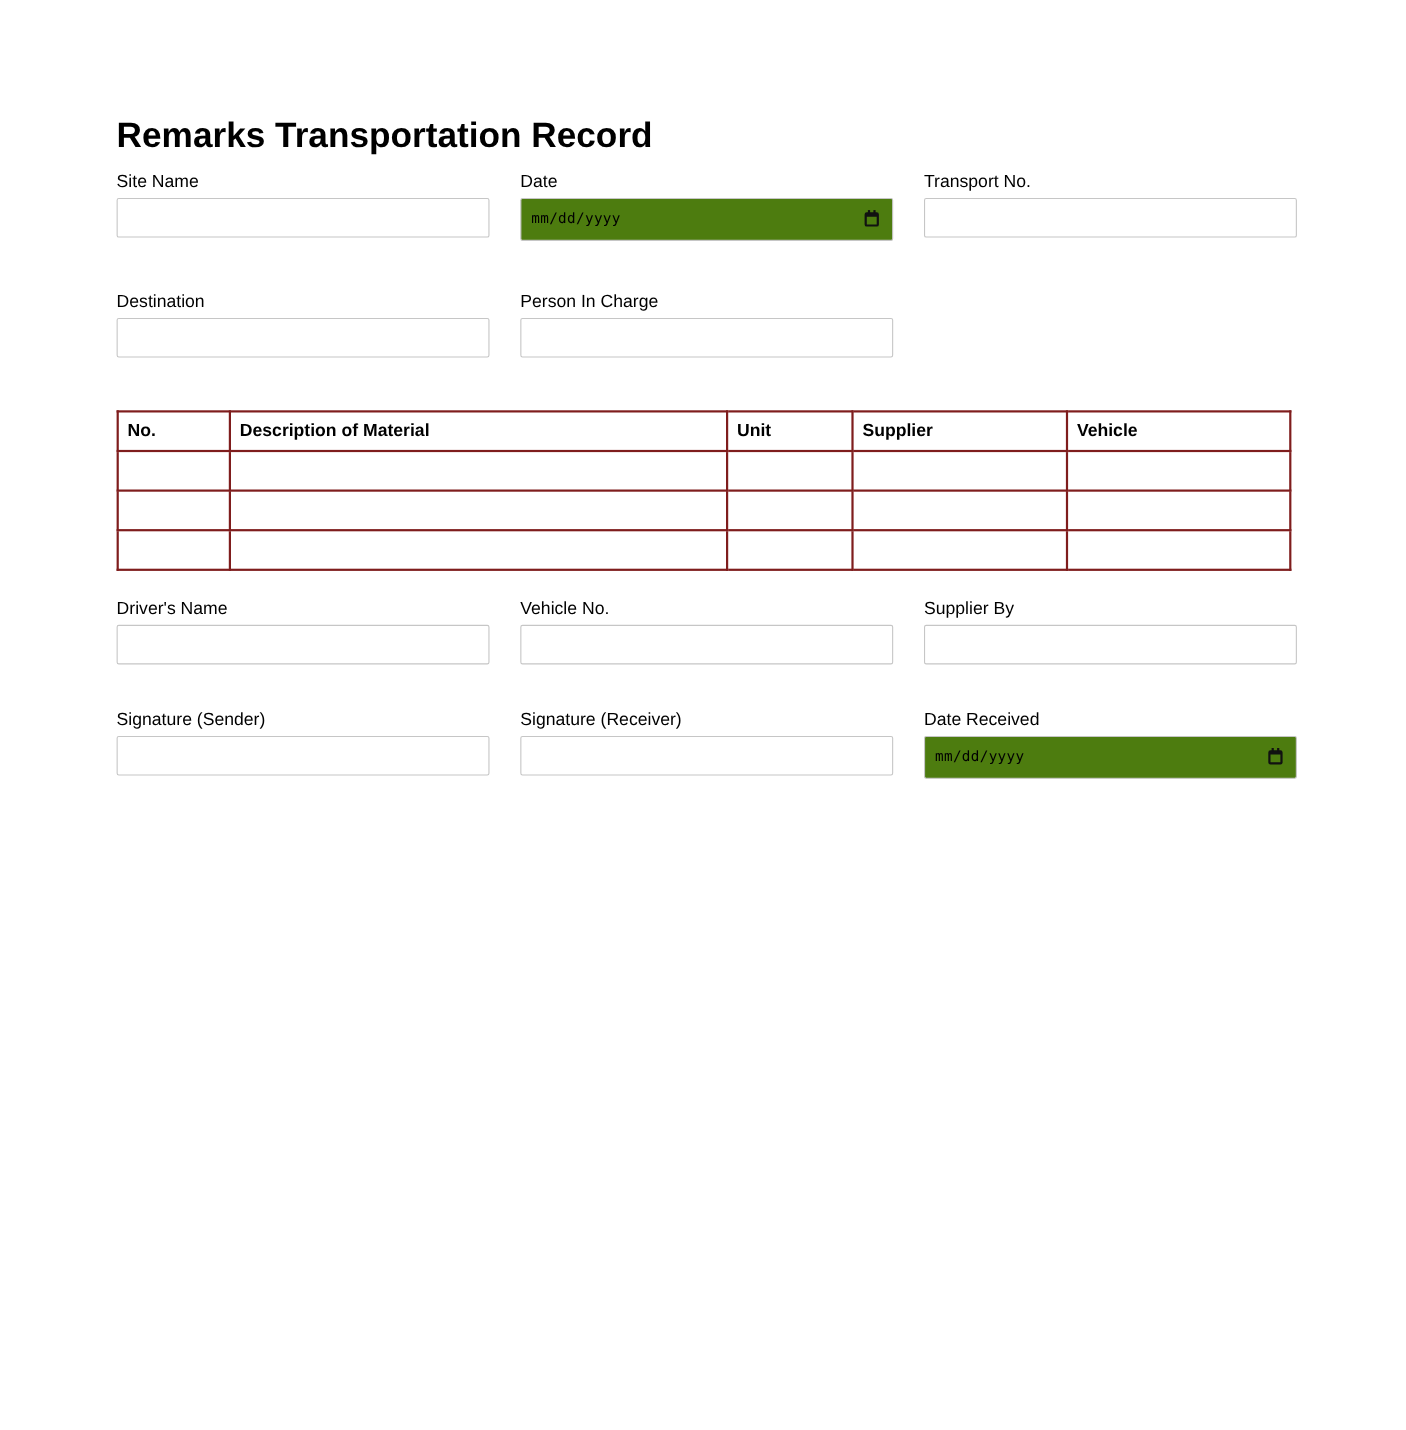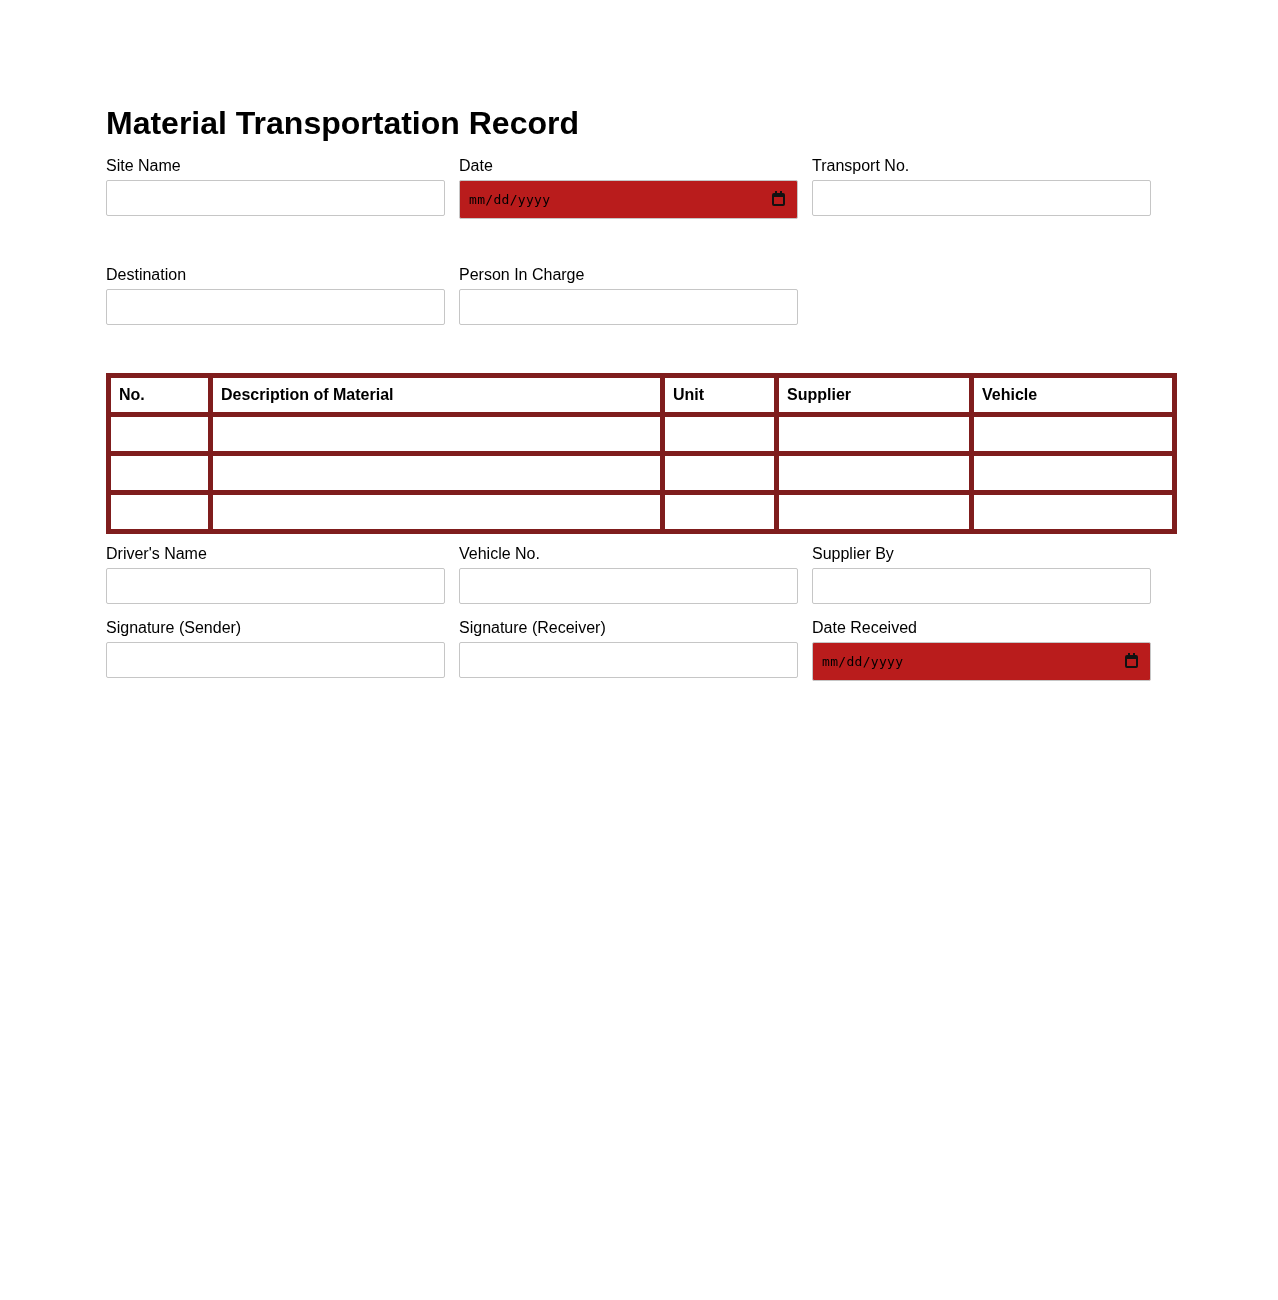--- a/index.html
+++ b/index.html
@@ -28,21 +28,21 @@
       font-size: 32px;
       font-weight: bold;
       line-height: 38px;
       white-space: nowrap;
     }
     .row {
       position: absolute;
       left: 0;
       width: 1066px;
       display: flex;
-      gap: 14px;
+      gap: 28px;
     }
     .field {
       width: 339px;
       display: flex;
       flex-direction: column;
     }
     .field label {
       font-size: 16px;
       line-height: 18px;
       height: 18px;
@@ -64,21 +64,21 @@
     .date-input {
       box-sizing: border-box;
       width: 339px;
       height: 39px;
       border: 1px solid #c6c6c6;
       border-radius: 2px;
       padding: 0 9px;
       display: flex;
       align-items: center;
       justify-content: space-between;
-      background: #b91c1c;
+      background: #4d7c0f;
       cursor: text;
     }
     .date-placeholder {
       font-family: "DejaVu Sans Mono", monospace;
       font-size: 13px;
       letter-spacing: 0.3px;
       color: #000;
     }
     .cal-icon {
       width: 13px;
@@ -104,39 +104,39 @@
 
     table {
       position: absolute;
       left: 0;
       top: 373px;
       width: 1066px;
       border-collapse: collapse;
       table-layout: fixed;
     }
     th, td {
-      border: 5px solid #7f1d1d;
+      border: 2px solid #7f1d1d;
       height: 34px;
       padding: 0 8px;
       text-align: left;
       font-size: 16px;
     }
     th {
       font-weight: bold;
     }
     td {
       cursor: text;
     }
   </style>
 </head>
 <body>
 
 <div class="container">
 
-  <h1>Material Transportation Record</h1>
+  <h1>Remarks Transportation Record</h1>
 
   <div class="row" style="top:157px;">
     <div class="field">
       <label>Site Name</label>
       <input type="text" value="" style="">
     </div>
     <div class="field">
       <label>Date</label>
       <div class="date-input">
         <span class="date-placeholder">mm/dd/yyyy</span>
@@ -210,21 +210,21 @@
     <div class="field">
       <label>Vehicle No.</label>
       <input type="text" value="" style="">
     </div>
     <div class="field">
       <label>Supplier By</label>
       <input type="text" value="" style="">
     </div>
   </div>
 
-  <div class="row" style="top:619px;">
+  <div class="row" style="top:646px;">
     <div class="field">
       <label>Signature (Sender)</label>
       <input type="text" value="" style="">
     </div>
     <div class="field">
       <label>Signature (Receiver)</label>
       <input type="text" value="" style="">
     </div>
     <div class="field">
       <label>Date Received</label>

